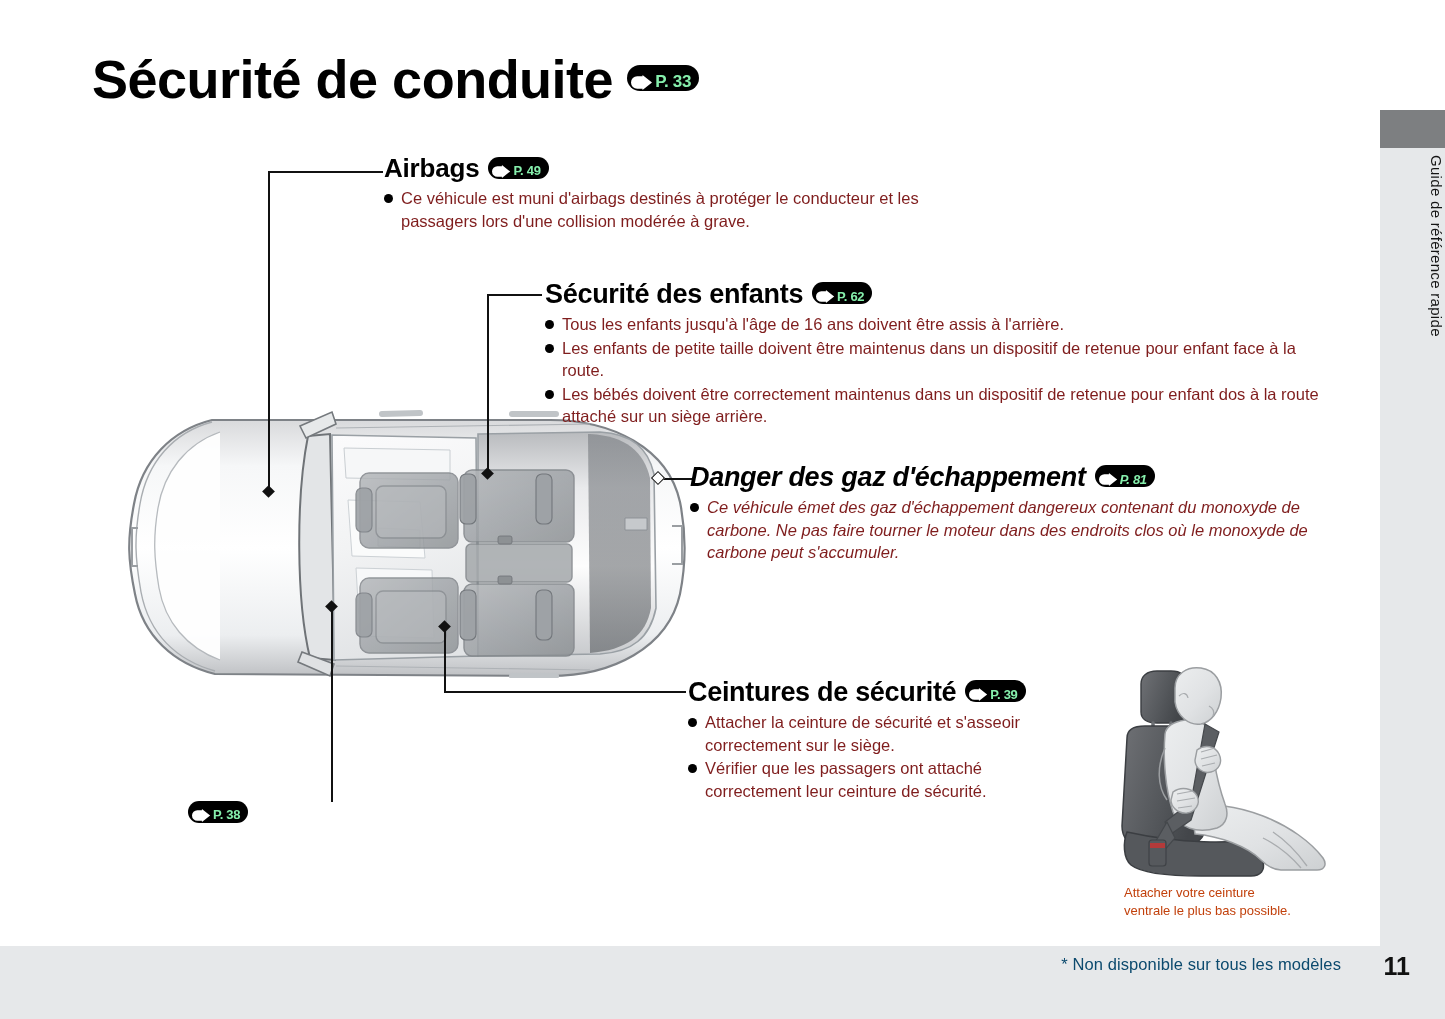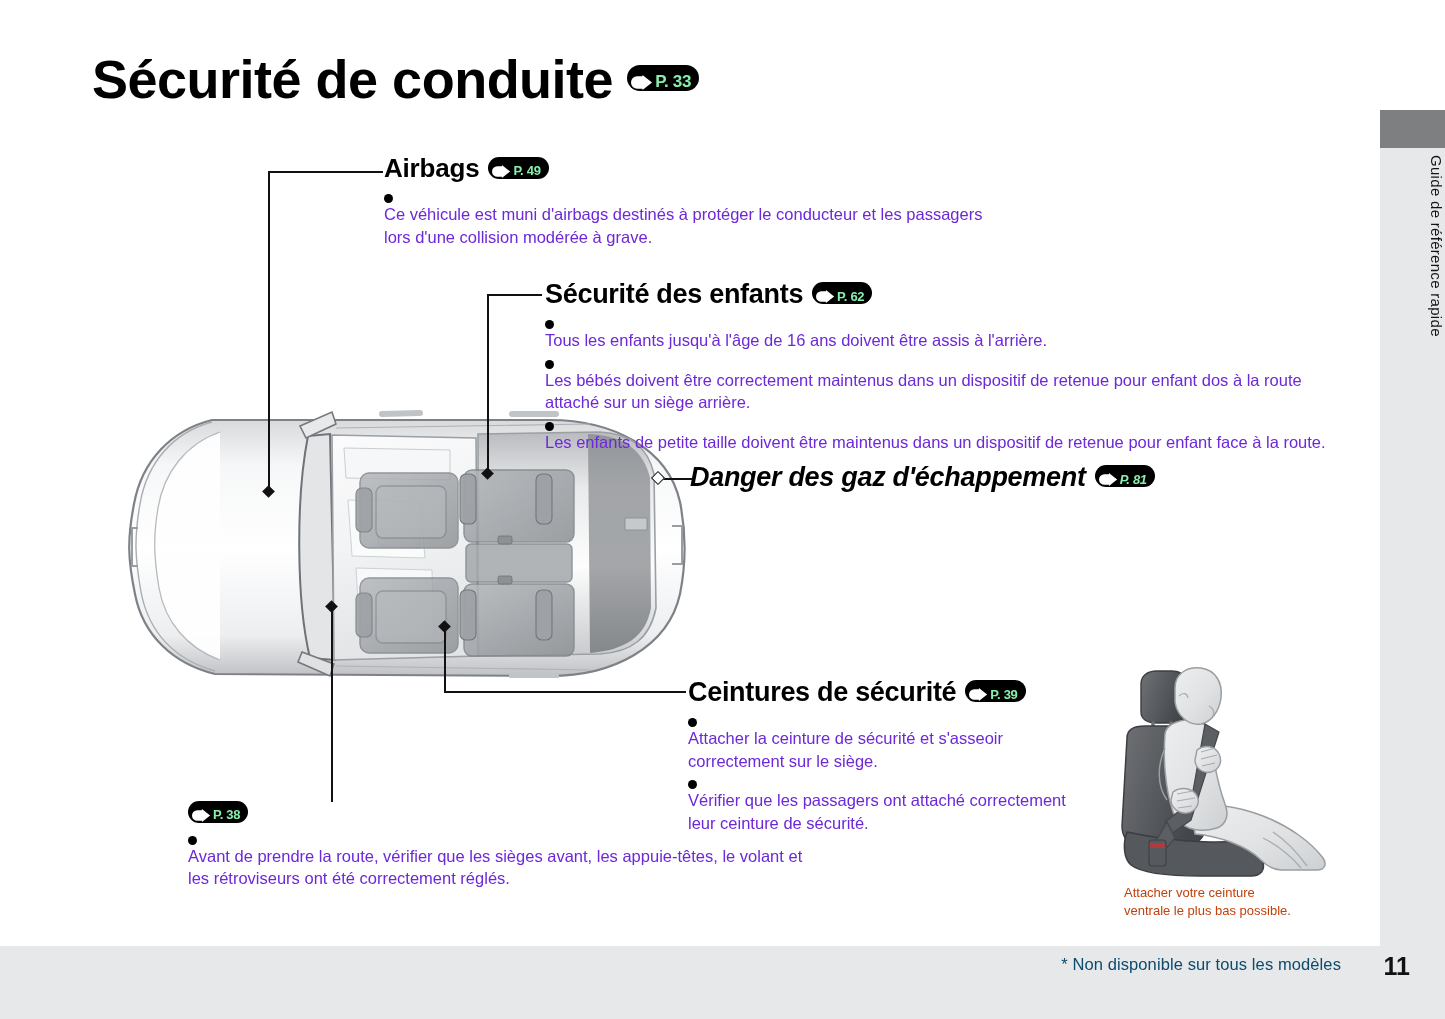--- a/index.html
+++ b/index.html
@@ -112,23 +112,22 @@
     line-height: 1.05;
   }
   .h-md  { font-size: 26px; letter-spacing: -0.2px; }
   .h-lg  { font-size: 27px; letter-spacing: -0.3px; }
   .bullets { margin-top: 5px; }
   .bullet {
     display: flex;
     align-items: flex-start;
     font-size: 16.5px;
     line-height: 1.36;
-    color: #6d28d9;
+    color: #7f1d1d;
     margin-bottom: 1px;
-    flex-direction: column;
   }
   .bullet .dot {
     flex: 0 0 auto;
     width: 9px; height: 9px;
     border-radius: 50%;
     background: #000;
     margin-top: 7px;
     margin-right: 8px;
   }
   .bullet .btxt { flex: 1 1 auto; }
@@ -325,41 +324,47 @@
         <span class="ptxt">P. 62</span>
       </span>
     </div>
     <div class="bullets">
       <div class="bullet">
         <span class="dot"></span>
         <span class="btxt">Tous les enfants jusqu'à l'âge de 16 ans doivent être assis à l'arrière.</span>
       </div>
       <div class="bullet">
         <span class="dot"></span>
+        <span class="btxt">Les enfants de petite taille doivent être maintenus dans un dispositif de retenue pour enfant face à la route.</span>
+      </div>
+      <div class="bullet">
+        <span class="dot"></span>
         <span class="btxt">Les bébés doivent être correctement maintenus dans un dispositif de retenue pour enfant dos à la route attaché sur un siège arrière.</span>
-      </div>
-      <div class="bullet">
-        <span class="dot"></span>
-        <span class="btxt">Les enfants de petite taille doivent être maintenus dans un dispositif de retenue pour enfant face à la route.</span>
       </div>
     </div>
   </div>
 
   <div class="section" style="left:690px; top:463px; width:640px;font-style:italic;">
     <div class="sec-head h-lg">
       <span>Danger des gaz d'échappement</span>
       <span class="pref pref-md">
         <span class="arrow">
           <svg width="19" height="13" viewBox="0 0 22 15">
               <path d="M0 7.5a6.2 6.2 0 0 1 6.2-6.2h5.3V0L21 7.5 11.5 15v-1.3H6.2A6.2 6.2 0 0 1 0 7.5z" fill="#fff"></path>
             </svg>
         </span>
         <span class="ptxt">P. 81</span>
       </span>
     </div>
+    <div class="bullets">
+      <div class="bullet">
+        <span class="dot"></span>
+        <span class="btxt">Ce véhicule émet des gaz d'échappement dangereux contenant du monoxyde de carbone. Ne pas faire tourner le moteur dans des endroits clos où le monoxyde de carbone peut s'accumuler.</span>
+      </div>
+    </div>
   </div>
 
   <div class="section" style="left:688px; top:678px; width:390px;">
     <div class="sec-head h-lg">
       <span>Ceintures de sécurité</span>
       <span class="pref pref-md">
         <span class="arrow">
           <svg width="19" height="13" viewBox="0 0 22 15">
               <path d="M0 7.5a6.2 6.2 0 0 1 6.2-6.2h5.3V0L21 7.5 11.5 15v-1.3H6.2A6.2 6.2 0 0 1 0 7.5z" fill="#fff"></path>
             </svg>
@@ -383,26 +388,20 @@
     <div class="sec-head h-lg">
       <span class="pref pref-md">
         <span class="arrow">
           <svg width="19" height="13" viewBox="0 0 22 15">
               <path d="M0 7.5a6.2 6.2 0 0 1 6.2-6.2h5.3V0L21 7.5 11.5 15v-1.3H6.2A6.2 6.2 0 0 1 0 7.5z" fill="#fff"></path>
             </svg>
         </span>
         <span class="ptxt">P. 38</span>
       </span>
     </div>
-    <div class="bullets">
-      <div class="bullet">
-        <span class="dot"></span>
-        <span class="btxt">Avant de prendre la route, vérifier que les sièges avant, les appuie-têtes, le volant et les rétroviseurs ont été correctement réglés.</span>
-      </div>
-    </div>
   </div>
 
   <div id="person">
     <svg width="235" height="225" viewBox="0 0 235 225">
       <defs>
         <linearGradient id="seatDark" x1="0" y1="0" x2="1" y2="0.4">
           <stop offset="0" stop-color="#6f7175"></stop>
           <stop offset="0.6" stop-color="#55585c"></stop>
           <stop offset="1" stop-color="#43464a"></stop>
         </linearGradient>

